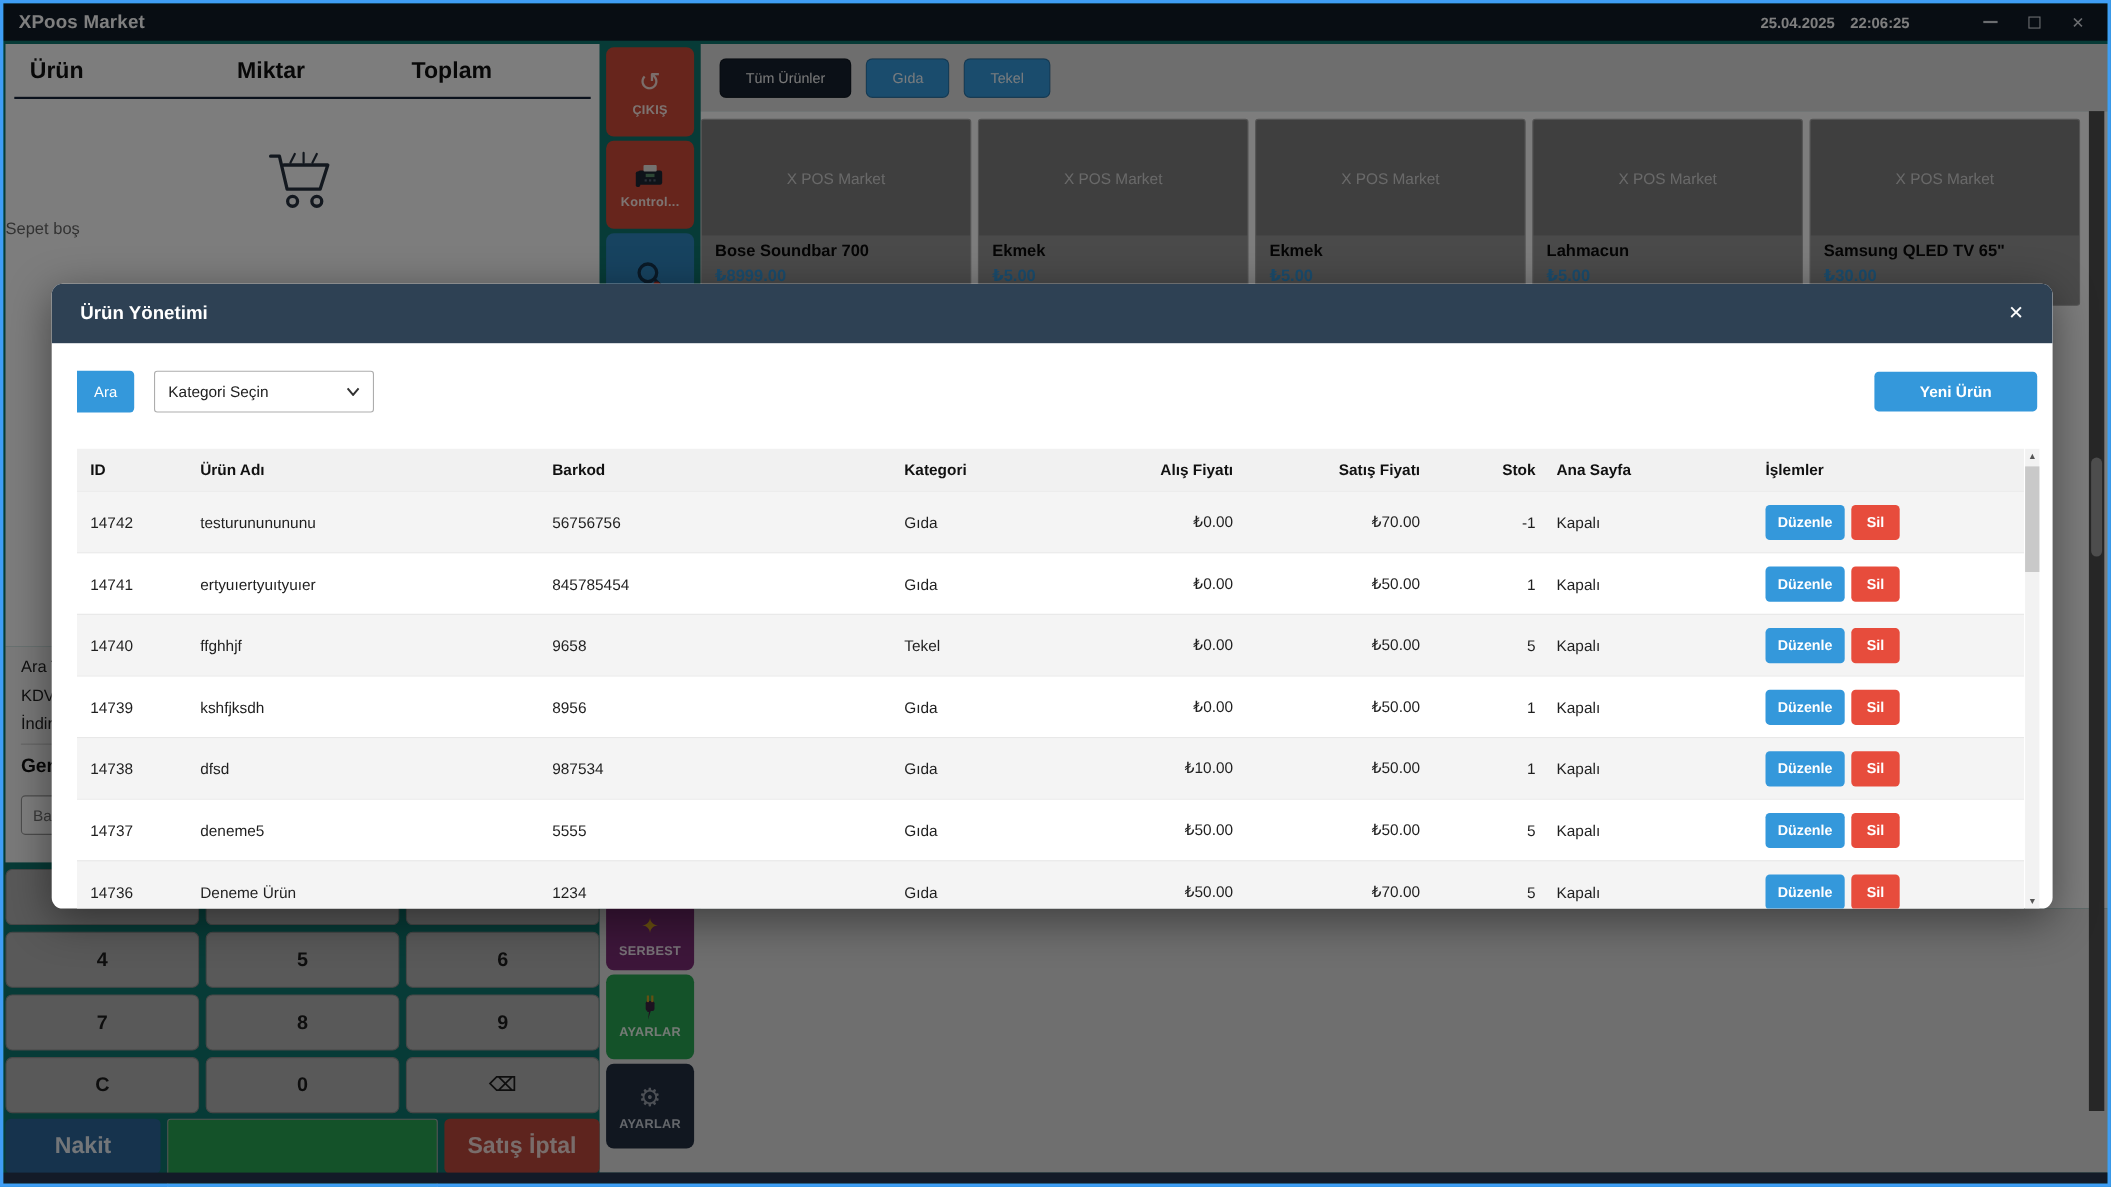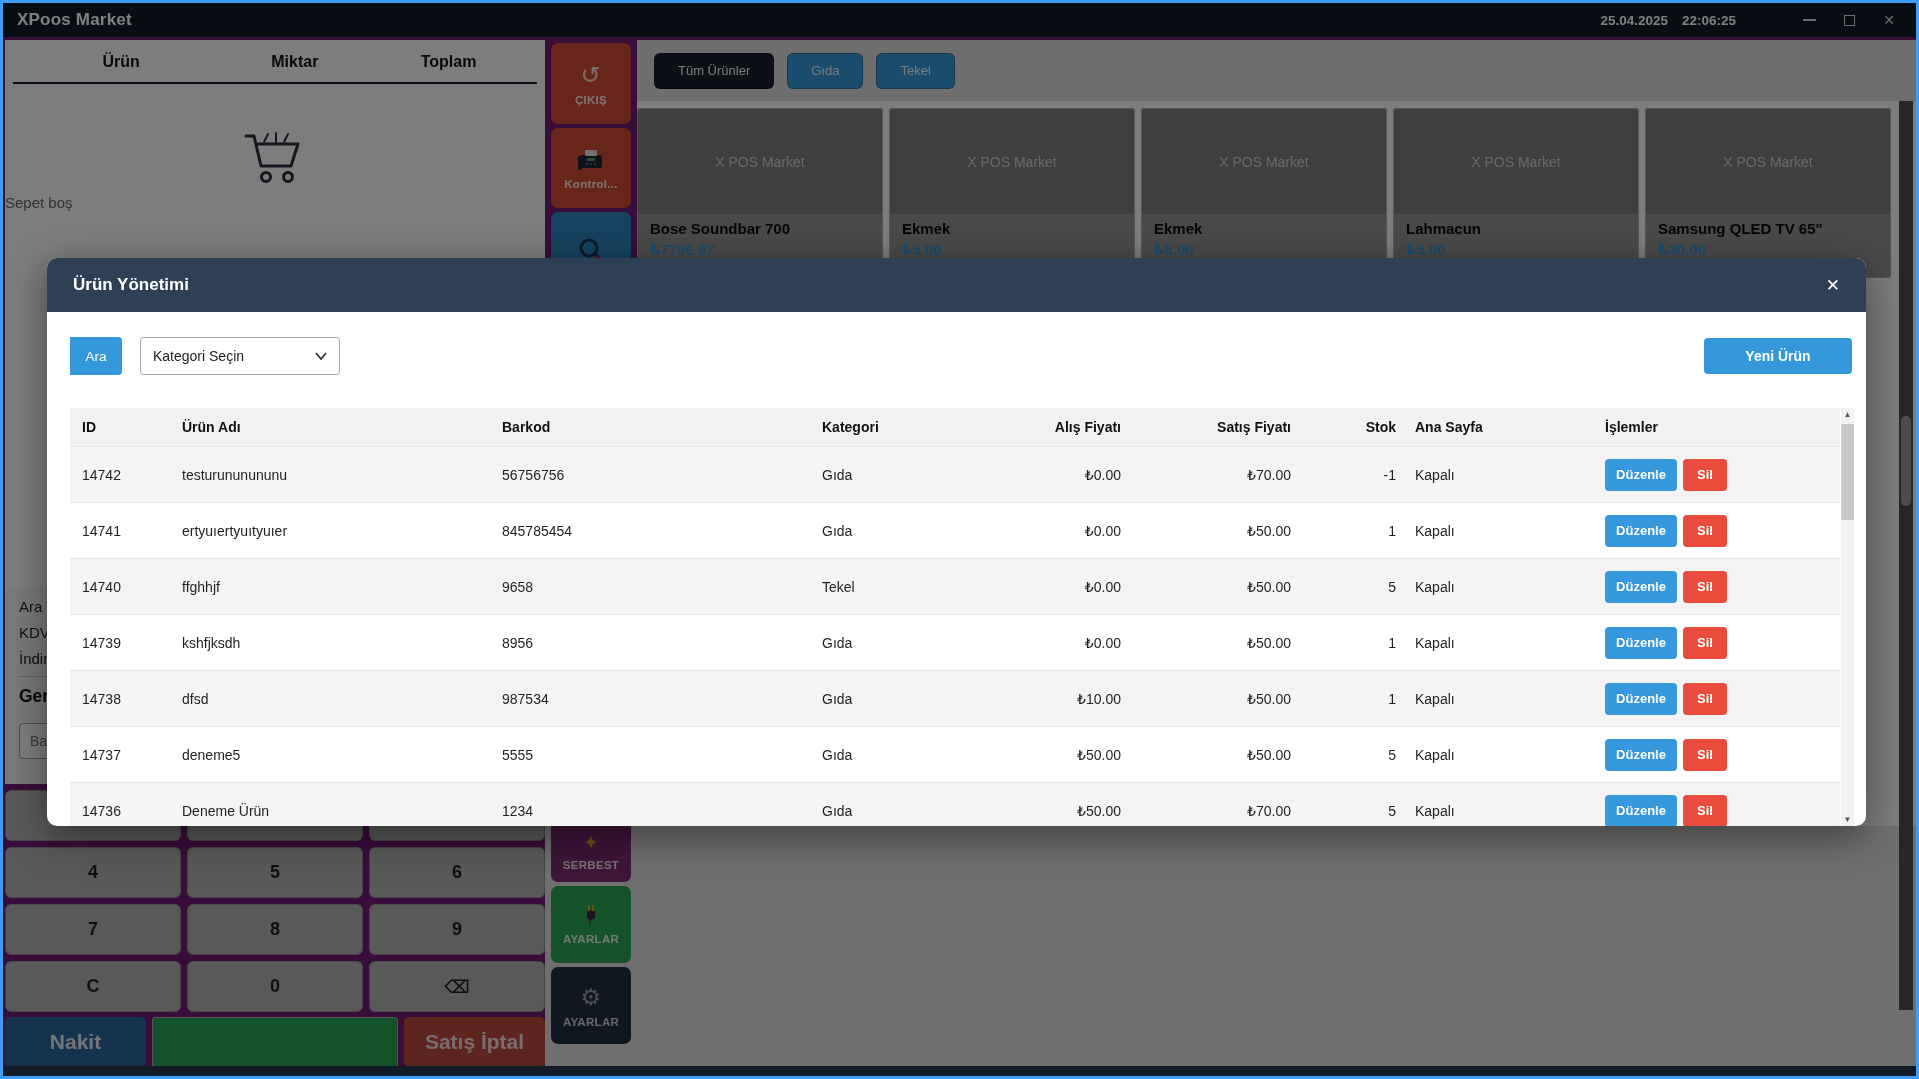--- a/index.html
+++ b/index.html
@@ -1,36 +1,36 @@
 <!DOCTYPE html>
 <html><head>
 <meta charset="utf-8">
 <style>
   html,body{margin:0;padding:0;background:#222;}
   body{width:1919px;height:1079px;position:relative;overflow:hidden;
        font-family:"Liberation Sans","DejaVu Sans",sans-serif;}
   .abs{position:absolute;}
-  .app{position:absolute;inset:0;background:#701a75;text-decoration:underline;}
+  .app{position:absolute;inset:0;background:#0f766e;text-decoration:underline;}
 
   
   .titlebar{left:3px;top:3px;right:3px;height:34px;background:#101a27;
             display:flex;align-items:center;padding:0 14px;box-sizing:border-box;z-index:1;}
   .tb-title{color:#fff;font-weight:bold;font-size:17px;letter-spacing:.2px;}
   .tb-right{margin-left:auto;display:flex;align-items:center;gap:14px;color:#fff;
             font-size:13.5px;font-weight:bold;}
   .winbtn{display:inline-flex;align-items:center;justify-content:center;width:26px;height:22px;color:#d6dae0;}
   .winbtn.min{margin-left:46px;}
   .min-glyph{display:inline-block;width:13px;border-top:2px solid #d6dae0;}
   .max-glyph{display:inline-block;width:9px;height:9px;border:1.5px solid #d6dae0;}
   .winbtn.close{font-size:14px;font-weight:normal;}
 
   
   .cart-panel{left:5px;top:40px;width:540px;height:548px;background:#fbfbfb;z-index:1;}
   .cart-headers{display:grid;grid-template-columns:38% 32% 30%;padding:13px 14px 11px 14px;
-                margin:0 8px;border-bottom:2px solid #152238;font-weight:bold;font-size:16px;color:#101010;text-align:center;}
+                margin:0 8px;border-bottom:2px solid #152238;font-weight:bold;font-size:21px;color:#101010;}
   .cart-empty{margin-top:44px;text-align:left;}
   .cart-empty svg{display:block;margin:0 auto;}
   .cart-empty-text{margin-top:8px;font-size:15px;color:#666;}
 
   
   .summary-panel{left:5px;top:588px;width:540px;height:196px;background:#f5f5f5;
                  padding:10px 14px;box-sizing:border-box;font-size:15px;color:#222;z-index:1;}
   .sum-row{margin-bottom:9px;}
   .sum-total{border-top:1px solid #c9c9c9;padding-top:9px;font-weight:bold;font-size:17.5px;color:#111;}
   .barcode-input{margin-top:16px;width:300px;height:34px;border:1px solid #9a9a9a;border-radius:4px;
@@ -247,21 +247,21 @@
   <div class="abs catbar">
     <div class="catbtn all">Tüm Ürünler</div>
     <div class="catbtn blue">Gıda</div>
     <div class="catbtn blue">Tekel</div>
   </div>
 
   <div class="abs card" style="left:637px;">
     <div class="card-img">X POS Market</div>
     <div class="card-body">
       <div class="card-name">Bose Soundbar 700</div>
-      <div class="card-price">₺7796.87</div>
+      <div class="card-price">₺8999.00</div>
     </div>
   </div>
   <div class="abs card" style="left:889px;">
     <div class="card-img">X POS Market</div>
     <div class="card-body">
       <div class="card-name">Ekmek</div>
       <div class="card-price">₺5.00</div>
     </div>
   </div>
   <div class="abs card" style="left:1141px;">

